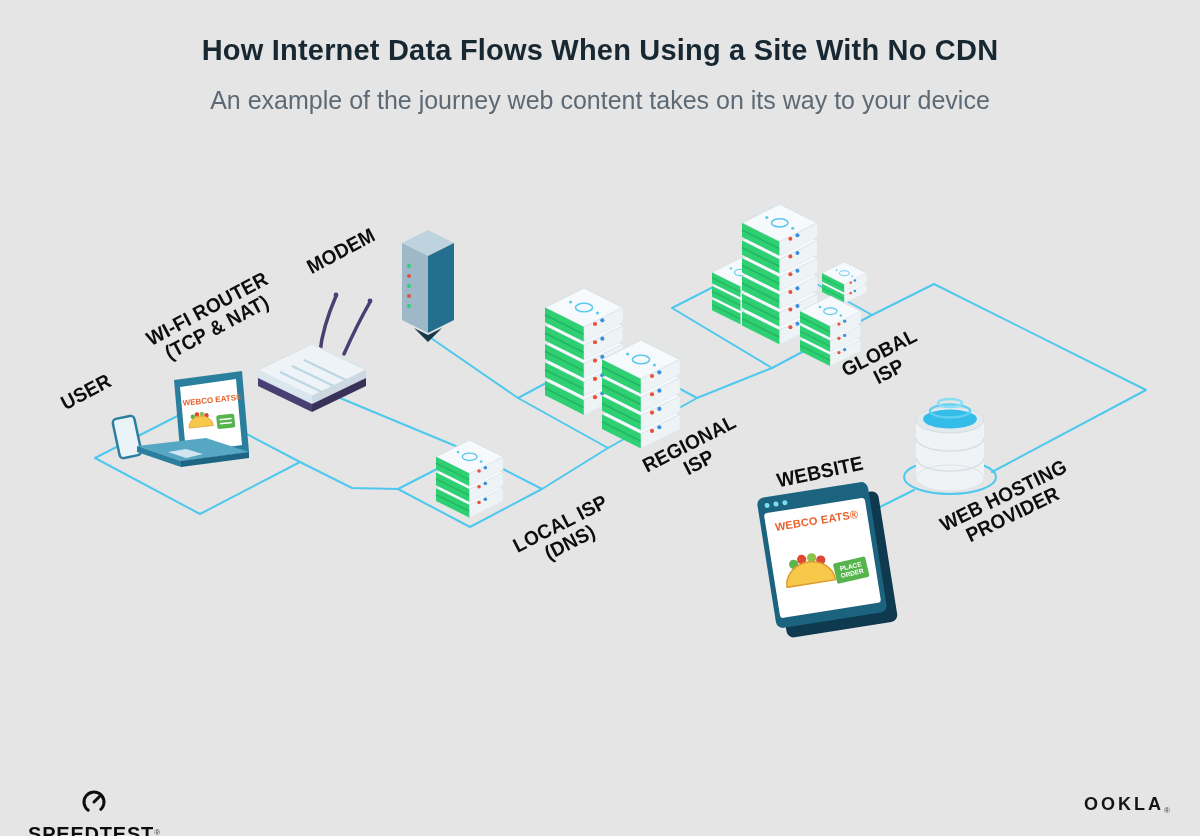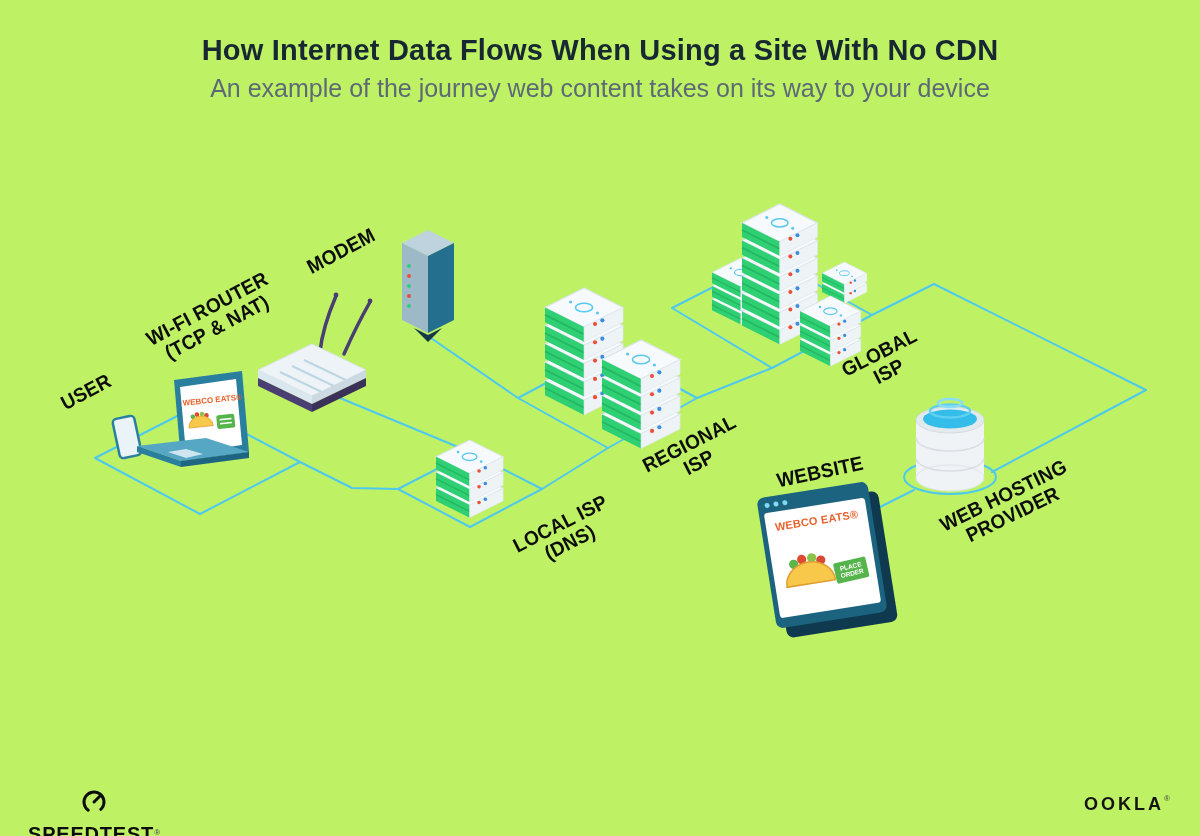--- a/index.html
+++ b/index.html
@@ -1,20 +1,20 @@
 <!DOCTYPE html>
 <html><head>
 <meta charset="utf-8">
 <style>
   html,body{margin:0;padding:0;background:#fff;}
-  .stage{position:relative;width:1200px;height:836px;background:#bef264;overflow:hidden;
+  .stage{position:relative;width:1200px;height:836px;background:#e5e5e5;overflow:hidden;
          font-family:"Liberation Sans",sans-serif;}
   .title{position:absolute;left:0;top:34px;width:1200px;text-align:center;
          font-size:29px;font-weight:700;color:#182832;letter-spacing:.2px;}
-  .subtitle{position:absolute;left:0;top:74px;width:1200px;text-align:center;
+  .subtitle{position:absolute;left:0;top:86px;width:1200px;text-align:center;
          font-size:25px;font-weight:400;color:#5d6a75;}
   .iso-label{position:absolute;font-weight:700;color:#0d0d0d;font-size:20px;line-height:1.04;
          text-align:center;white-space:pre-line;letter-spacing:.2px;}
   svg.diagram{position:absolute;left:0;top:0;}
   
   .browser{position:absolute;left:766px;top:489px;width:112px;height:132px;
          background:#1c637f;border-radius:7px;transform:rotate(-9deg);
          box-shadow:9px 11px 0 #0e394e;}
   .browser .bar{display:flex;align-items:center;gap:4px;height:16px;padding:0 7px;}
   .browser .dot{width:5px;height:5px;border-radius:50%;background:#7fd9f2;}
@@ -23,21 +23,21 @@
   .site-name{margin-top:9px;text-align:center;color:#e8622d;font-weight:700;
          font-size:11px;letter-spacing:.2px;}
   .order-btn{position:absolute;right:8px;bottom:26px;background:#56b44c;color:#ffffff;
          font-size:6.5px;font-weight:700;line-height:1.15;padding:3px 5px;border-radius:2px;
          text-align:center;white-space:pre-line;transform:rotate(-4deg);}
   .taco-wrap{position:absolute;left:10px;bottom:22px;}
   
   .footer-left{position:absolute;left:28px;top:789px;display:flex;align-items:center;gap:8px;flex-direction:column;}
   .speedtest-text{font-size:20px;font-weight:700;color:#0d0d0d;letter-spacing:.8px;}
   .tm{font-size:8px;color:#444;vertical-align:super;}
-  .footer-right{position:absolute;right:30px;top:794px;display:flex;align-items:flex-start;margin-left:35px;}
+  .footer-right{position:absolute;right:30px;top:794px;display:flex;align-items:flex-end;margin-left:35px;}
   .ookla-text{font-size:18px;font-weight:700;color:#141414;letter-spacing:3px;}
 </style>
 </head>
 <body>
 
 <div class="stage">
 
   <div class="title">How Internet Data Flows When Using a Site With No CDN</div>
   <div class="subtitle">An example of the journey web content takes on its way to your device</div>
 

